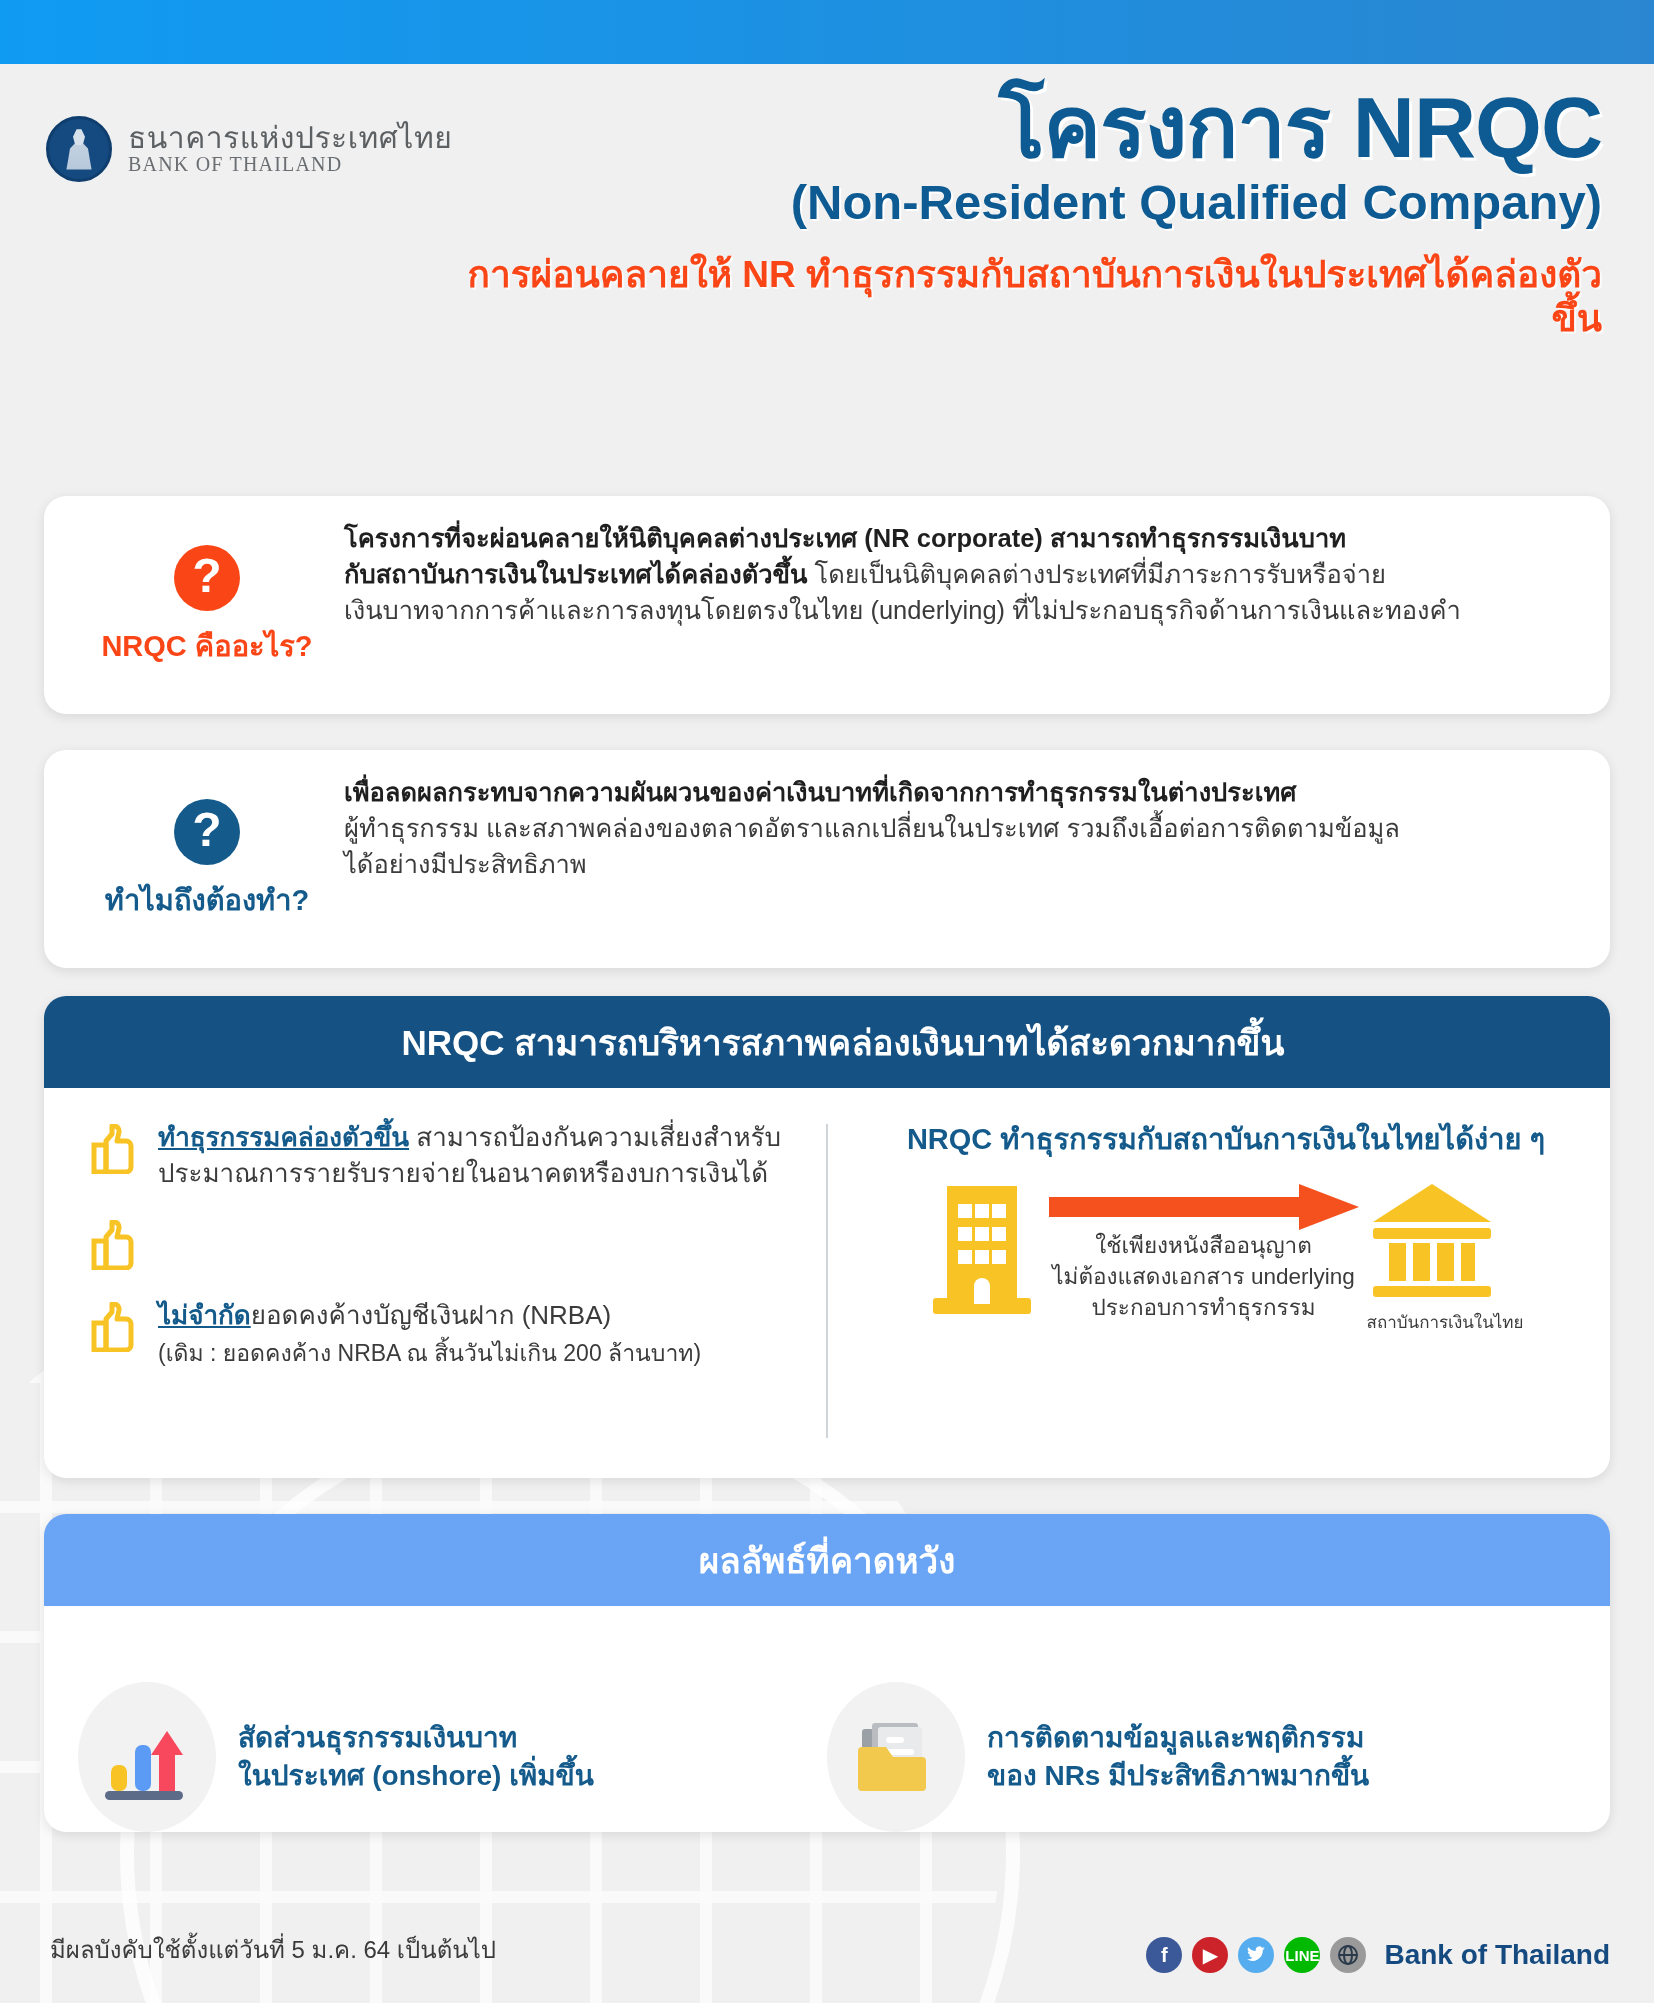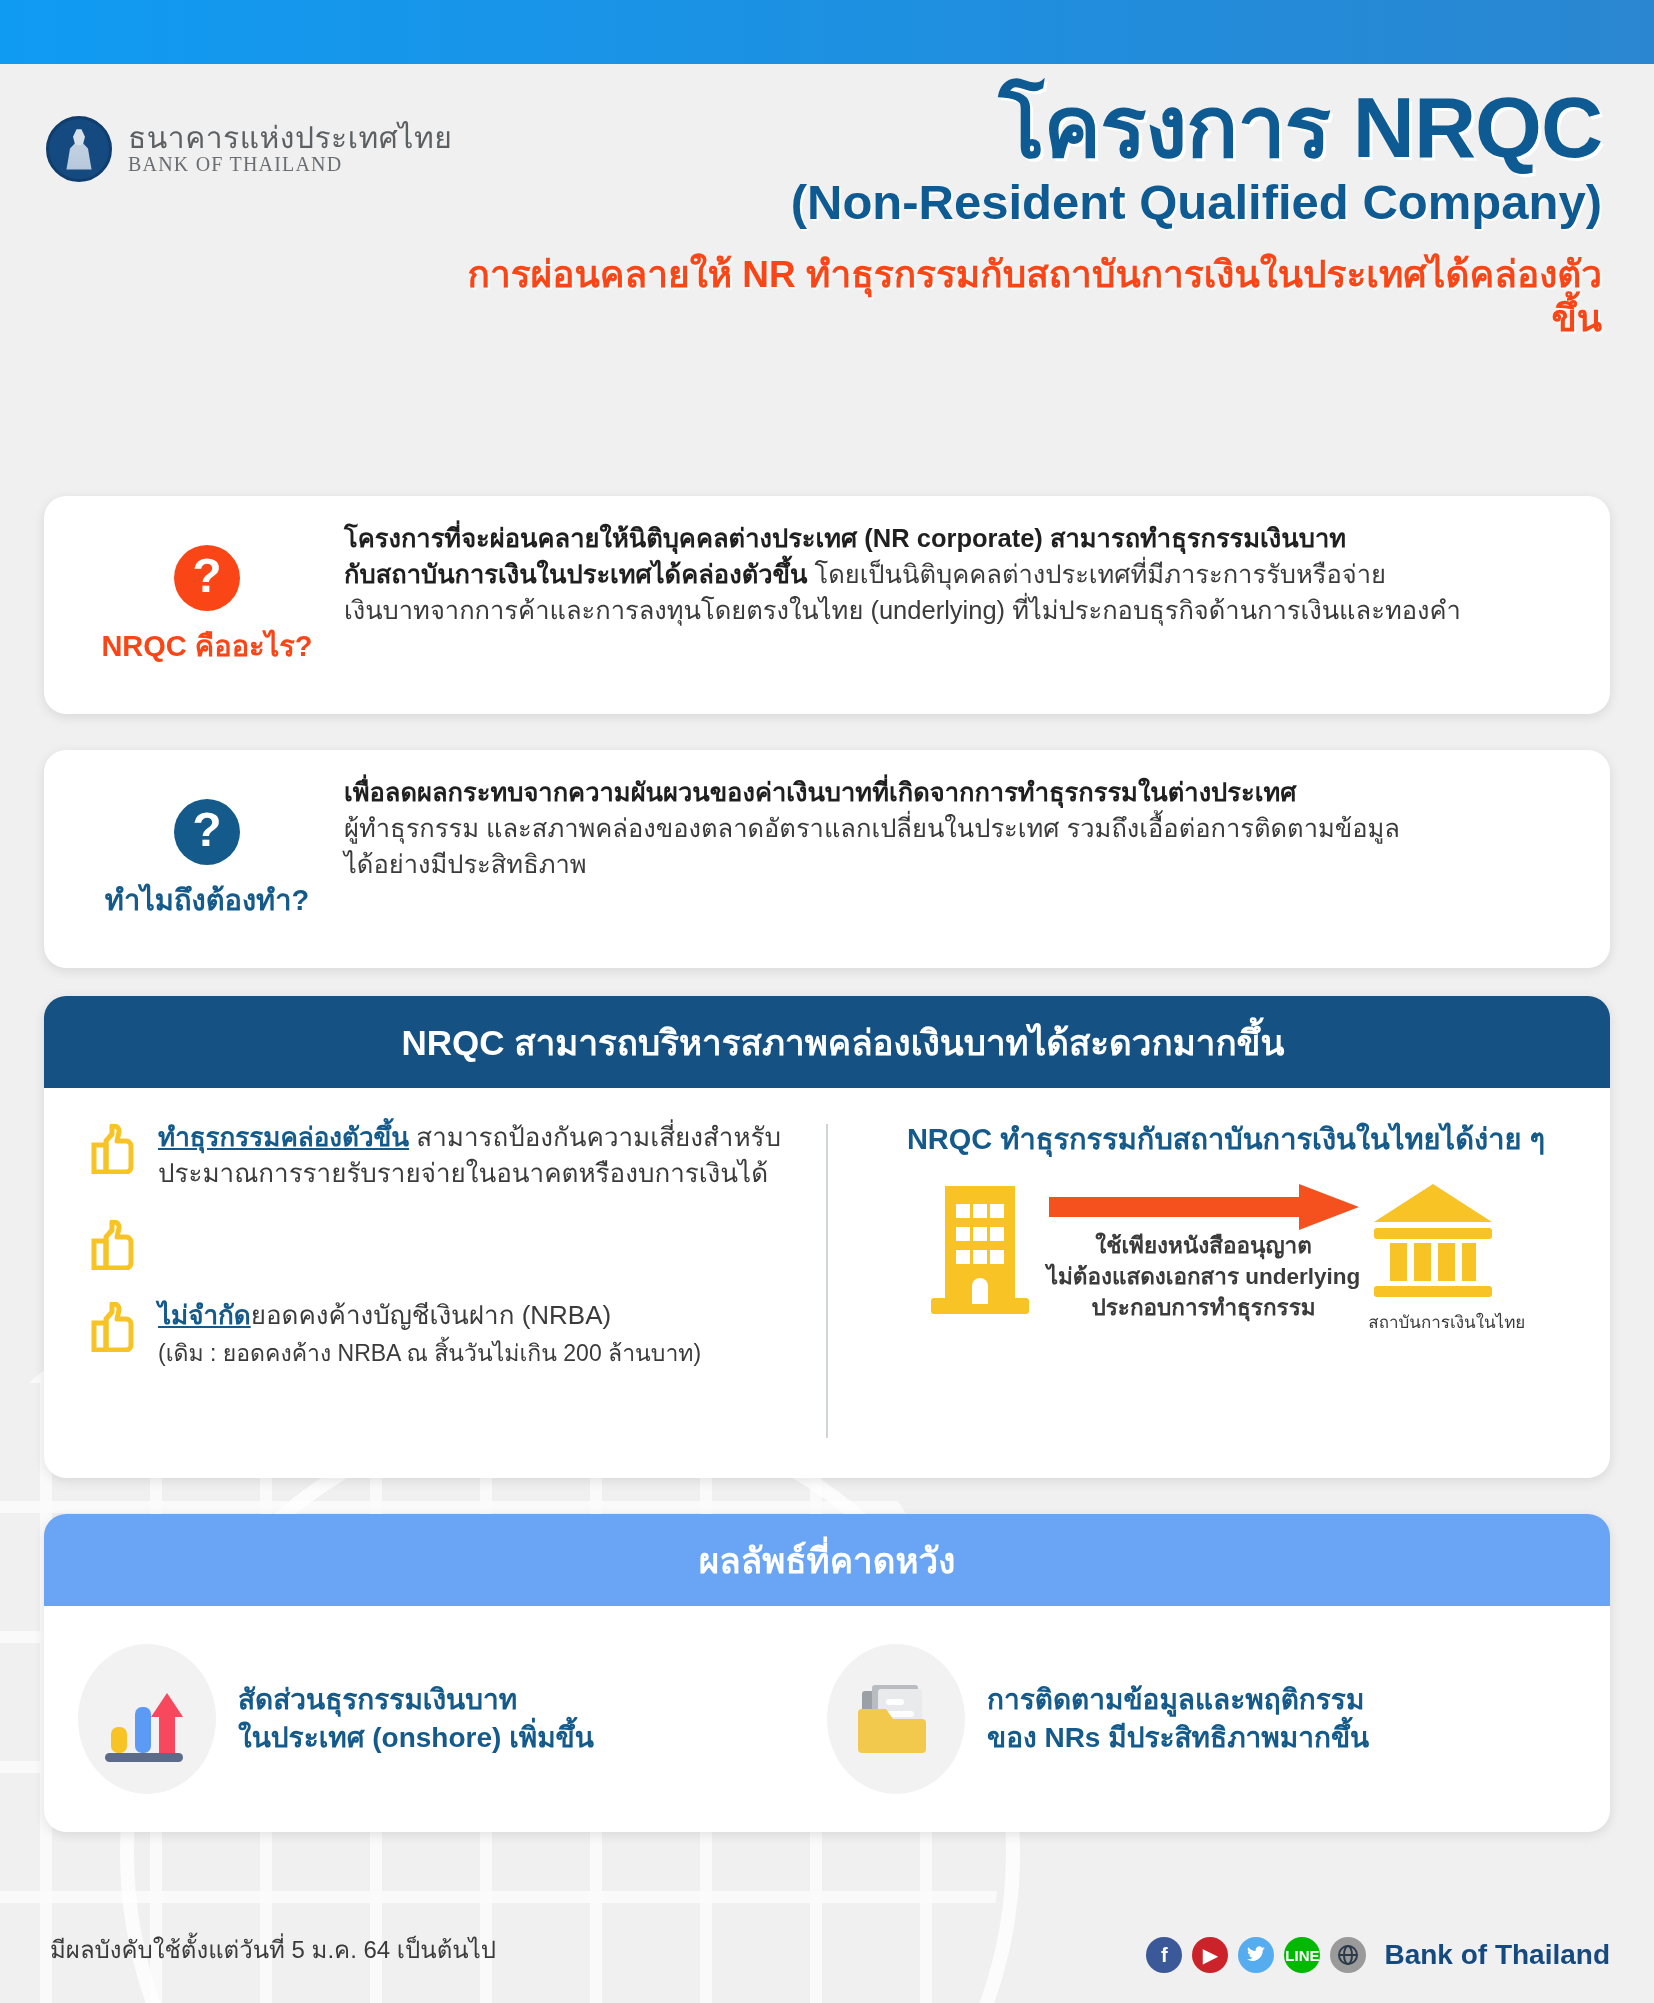--- a/index.html
+++ b/index.html
@@ -132,34 +132,34 @@
   .thumb { width: 48px; flex: none; padding-top: 4px; }
   .btext { font-size: 26px; color: #3b3b3b; line-height: 1.38; }
   .btext .hl { color: #145b8c; font-weight: bold; text-decoration: underline; }
   .bnote { font-size: 23px; color: #3b3b3b; margin-top: 4px; }
 
   .vdiv { width: 2px; background: #cfd4d9; margin: 10px 34px 30px 10px; flex: none; }
 
   .flowcol { flex: 1; padding-top: 2px; }
   .flow-title { font-size: 29px; font-weight: bold; color: #145b8c; text-align: center; margin-bottom: 18px; }
   .flow-row { display: flex; align-items: flex-start; justify-content: center; gap: 8px; }
-  .flow-mid { text-align: center; padding-top: 4px; font-weight: bold; }
+  .flow-mid { text-align: center; padding-top: 4px; }
   .arrow-wrap { height: 46px; display: flex; align-items: center; justify-content: center; }
   .flow-cap { font-size: 22.5px; color: #3b3b3b; line-height: 1.38; }
   .bank-cap { font-size: 17px; color: #3b3b3b; text-align: center; margin-top: 4px; }
 
   
   #sec-result {
     position: absolute; left: 44px; top: 1514px; width: 1566px; height: 318px;
     border-radius: 22px; background: #ffffff; overflow: hidden;
     box-shadow: 0 3px 12px rgba(0,0,0,.10);
   }
   .sec-head-light { height: 92px; background: #6aa4f4; display: flex; align-items: center; justify-content: center; }
   .sec-head-light .t { color: #ffffff; font-size: 35px; font-weight: bold; }
-  .result-body { display: flex; height: 226px; align-items: center; padding: 0 34px; }
+  .result-body { display: flex; height: 226px; align-items: flex-end; padding: 0 34px; }
   .result-item { flex: 1; display: flex; align-items: center; gap: 22px; }
   .result-circle {
     width: 138px; height: 150px; flex: none; border-radius: 50%;
     background: #f2f2f2; display: flex; align-items: center; justify-content: center;
   }
   .result-text { font-size: 28px; font-weight: bold; color: #145b8c; line-height: 1.35; }
 
   
   .footer { position: absolute; left: 0; bottom: 0; width: 1654px; height: 120px; }
   .footer-note { position: absolute; left: 50px; bottom: 34px; font-size: 24px; color: #3b3b3b; }

